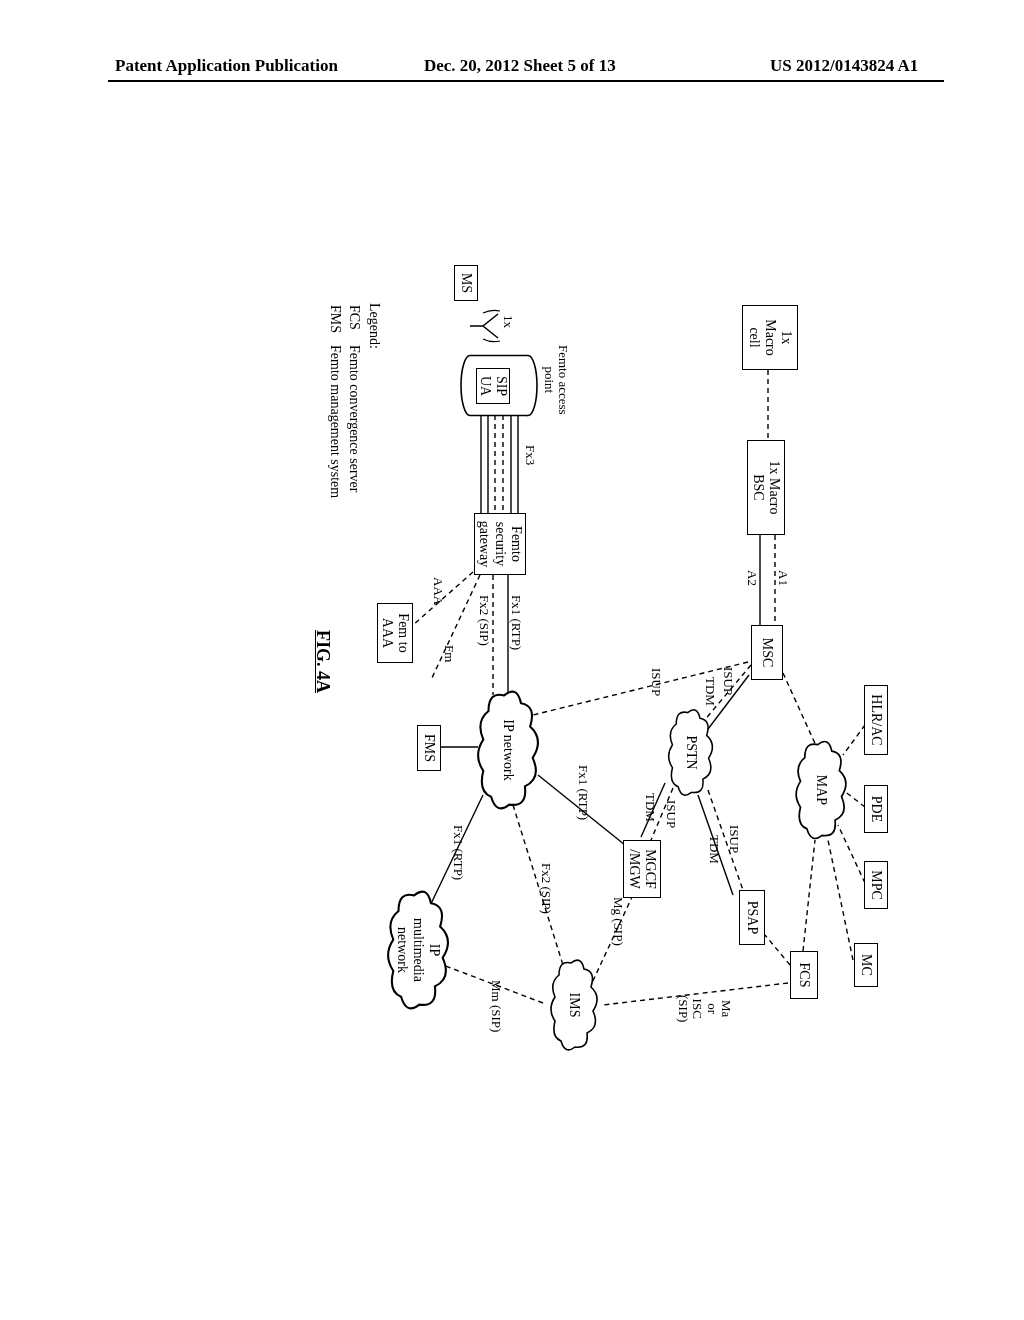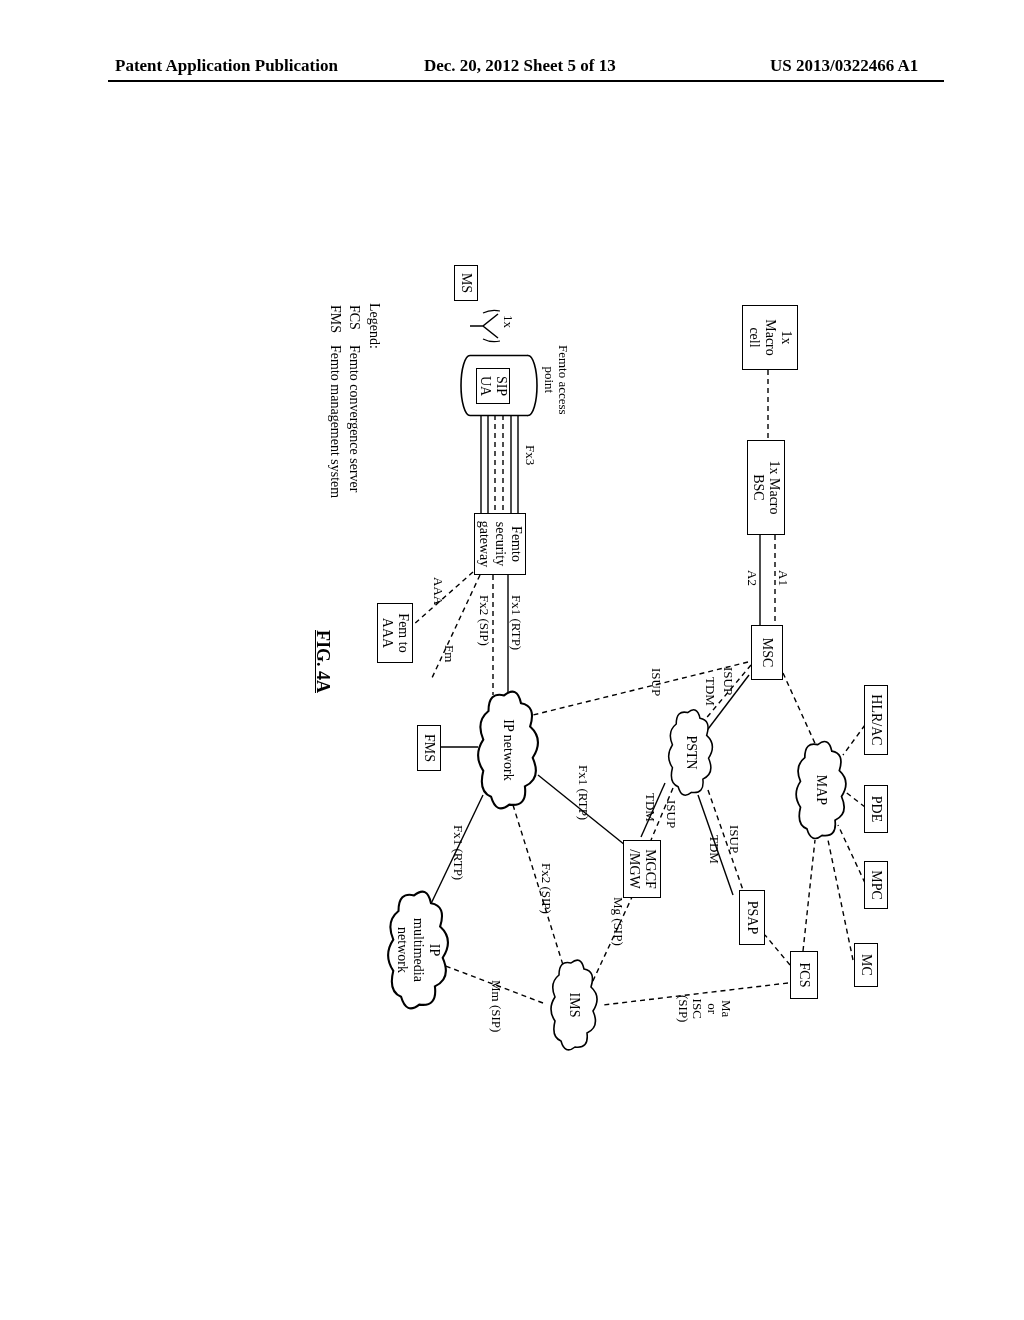--- a/index.html
+++ b/index.html
@@ -87,21 +87,21 @@
   .legend td { padding-right: 10px; vertical-align: top; }
   svg.wires { position: absolute; top: 0; left: 0; width: 100%; height: 100%; pointer-events: none; }
   .antenna-group { position:absolute; }
 </style>
 </head>
 <body>
 
 <div class="header">
   <div class="header-left">Patent Application Publication</div>
   <div class="header-center">Dec. 20, 2012  Sheet 5 of 13</div>
-  <div class="header-right">US 2013/0322466 A1</div>
+  <div class="header-right">US 2012/0143824 A1</div>
 </div>
 <div class="header-rule"></div>
 
 <div class="diagram">
 
   <svg class="wires" viewBox="0 0 770 760">
 
     <g stroke="#000" stroke-width="1.4" fill="none">
 
       <line x1="85" y1="115" x2="155" y2="115" stroke-dasharray="5 4"></line>

